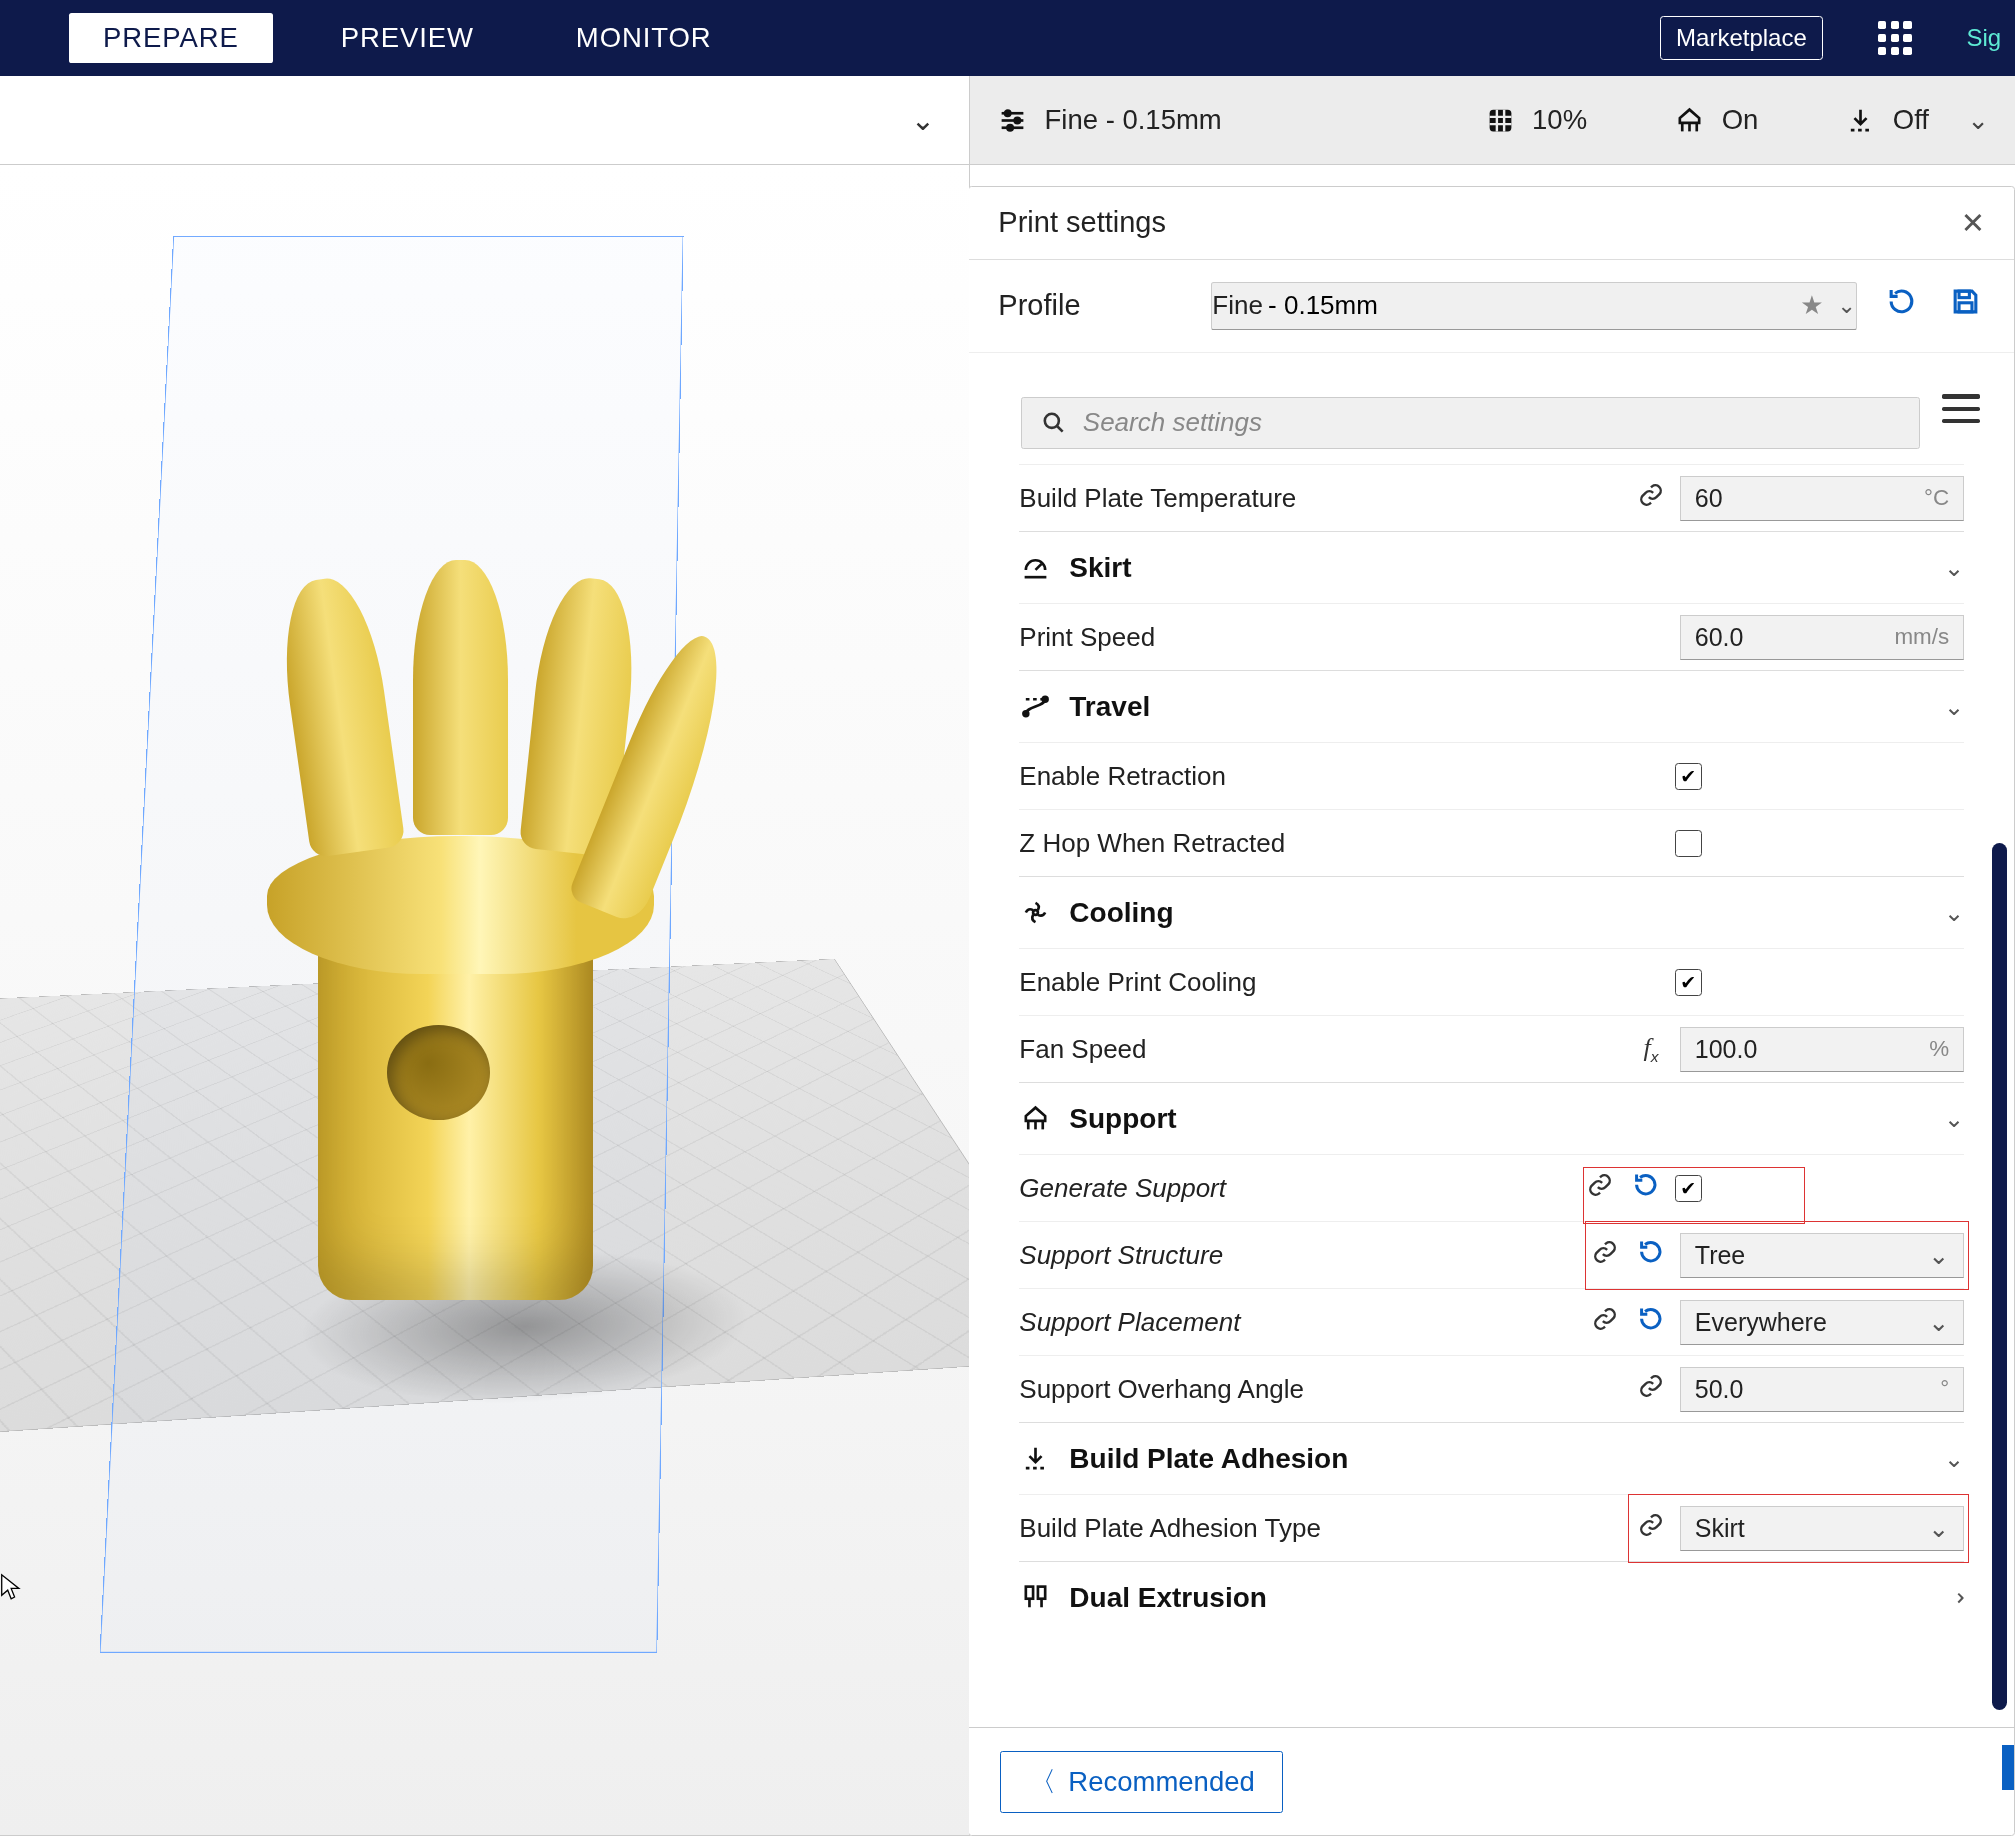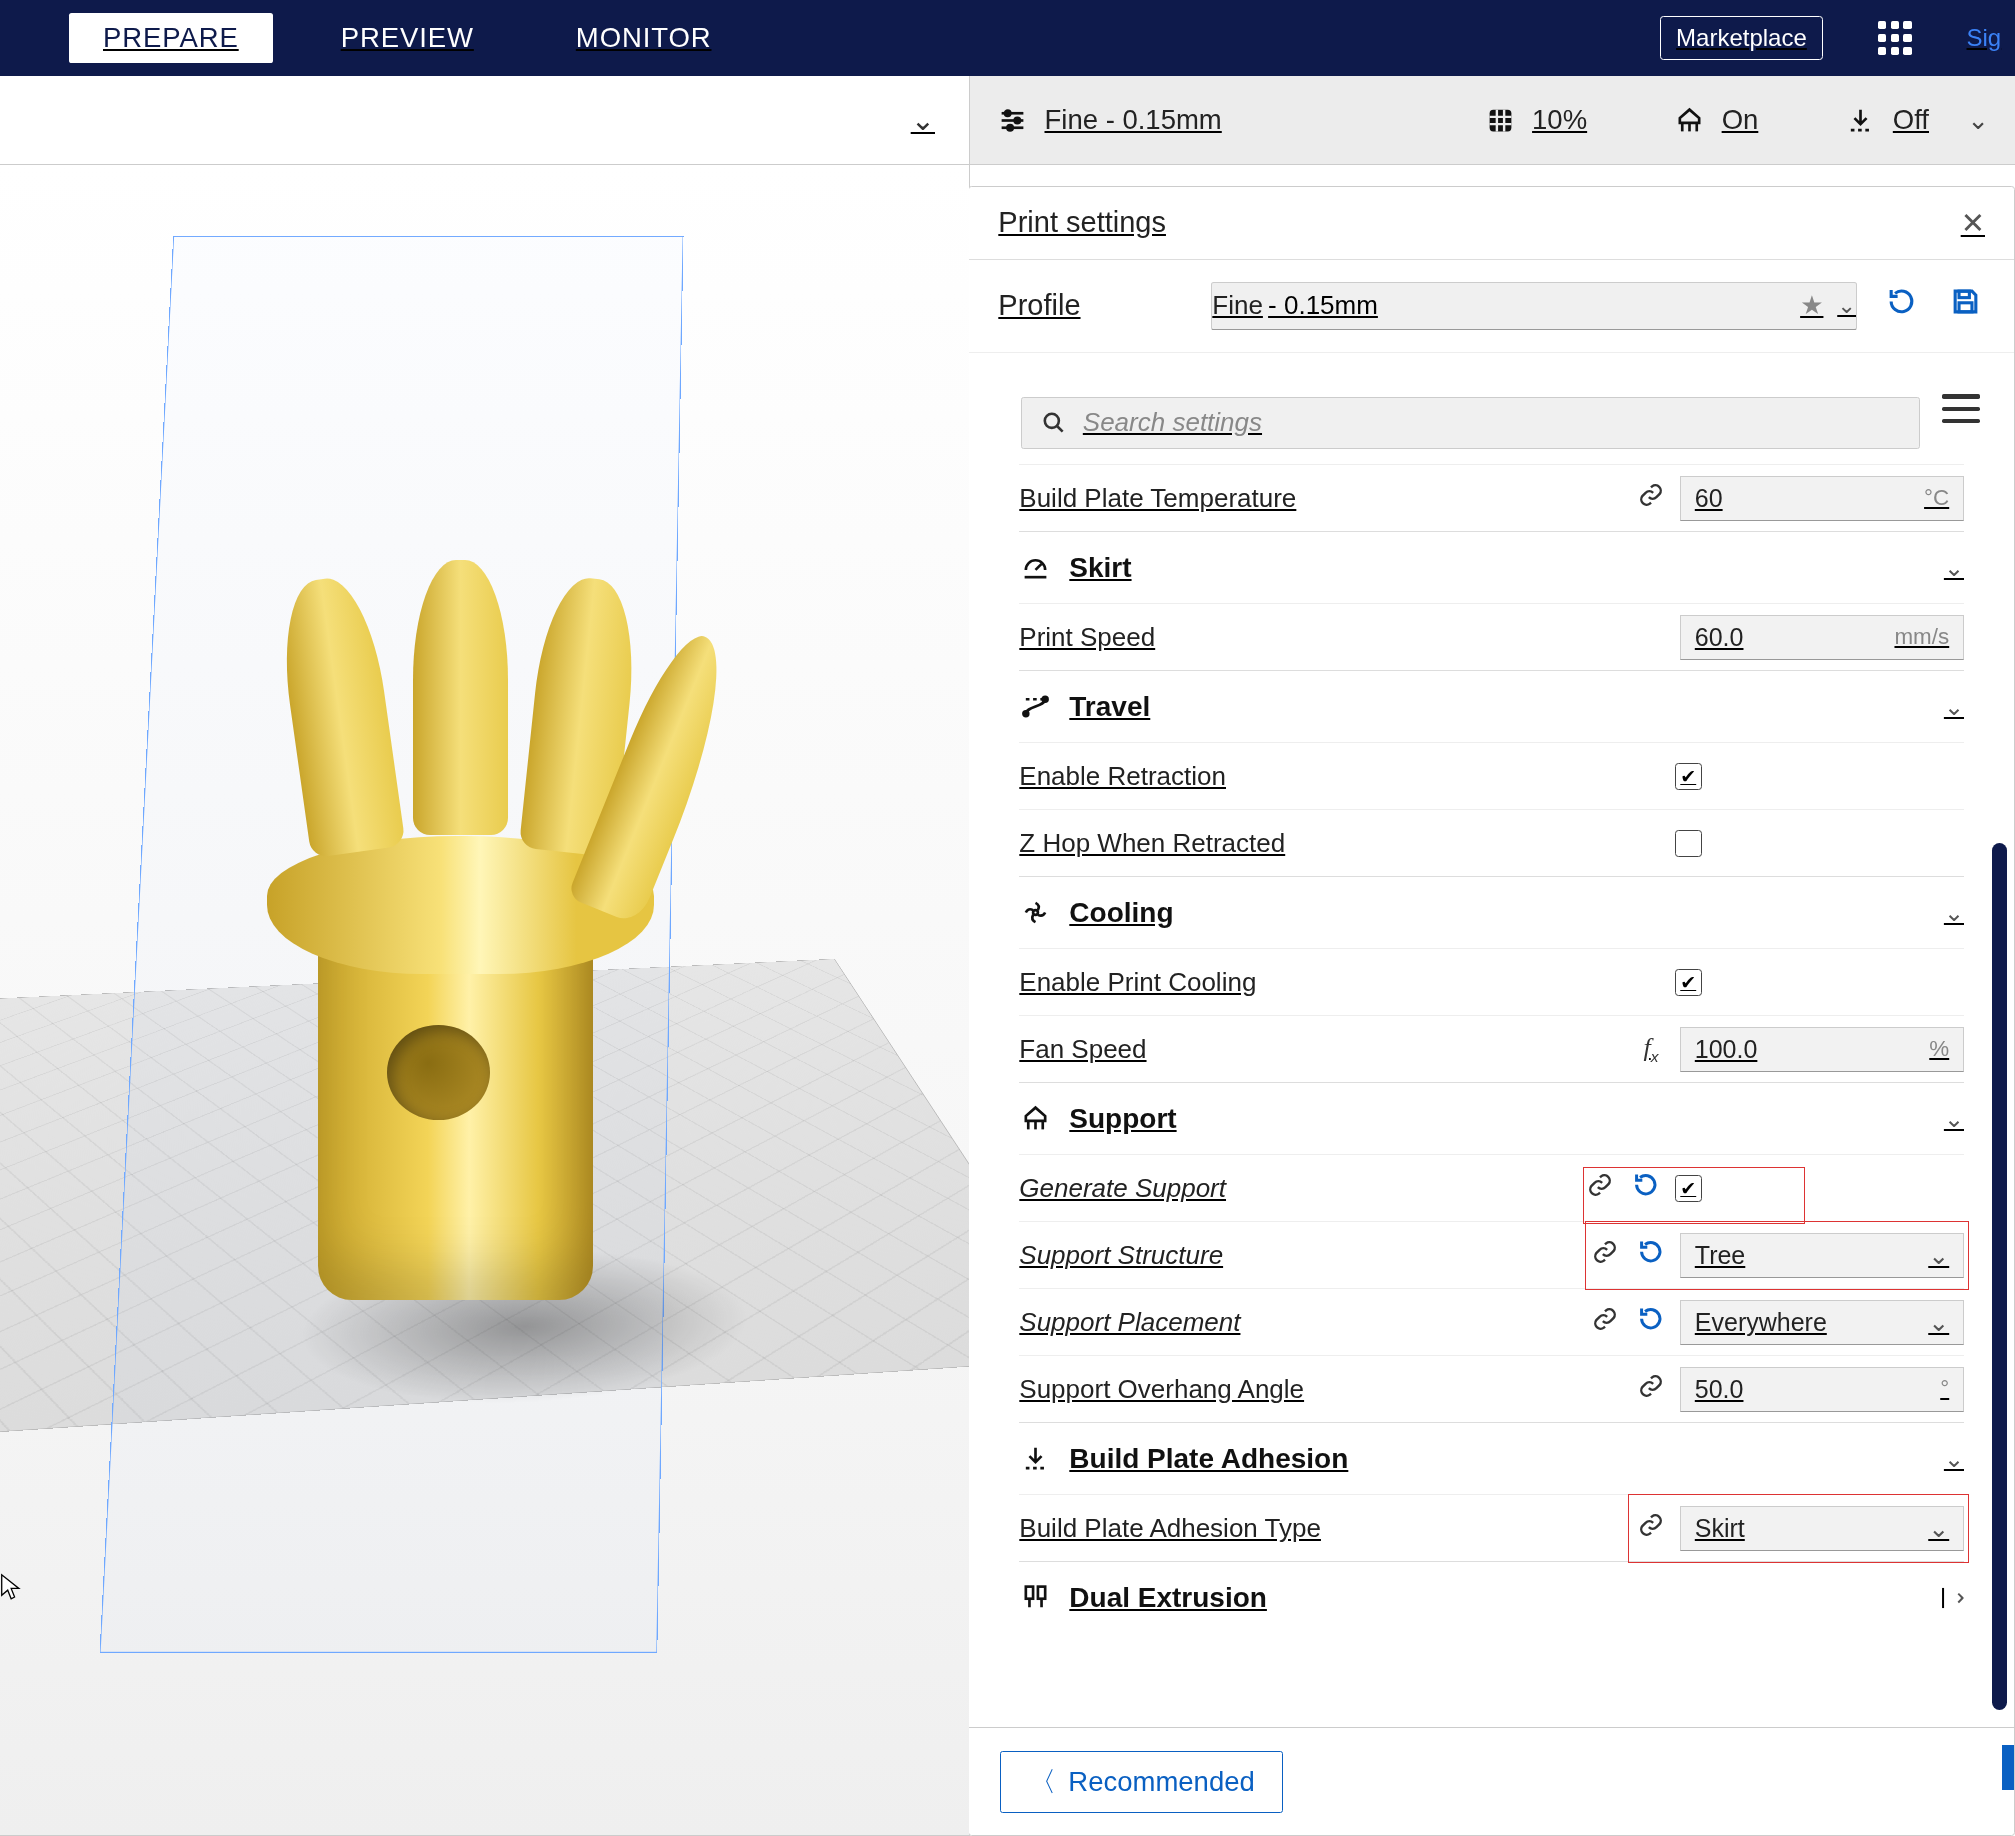--- a/index.html
+++ b/index.html
@@ -7,21 +7,21 @@
   .app { display: flex; flex-direction: column; width: 2015px; height: 1836px; transform-origin: top left; }
 
   
   .topnav { background: #0e1a4b; height: 76px; display: flex; align-items: center; padding: 0 13.8px 0 69px; gap: 34px; }
   .nav-btn { font-size: 27.5px; letter-spacing: 0.9px; color: #fff; padding: 8.6px 34px; border-radius: 2.6px; cursor: pointer; }
   .nav-btn.active { background: #fff; color: #0e1a4b; font-weight: 500; }
   .nav-spacer { flex: 1; }
   .marketplace { border: 0.9px solid #fff; color: #fff; padding: 6.9px 15.5px; font-size: 24px; border-radius: 3.4px; margin-right: 20.6px; }
   .apps-icon { width: 34px; height: 34px; display:grid; grid-template-columns:repeat(3,1fr); grid-template-rows:repeat(3,1fr); gap:4.3px; margin-right:20.6px;}
   .apps-icon span { background:#fff; border-radius:1.7px;}
-  .signin { color:#3b82f6; font-size:24px; }
+  .signin { color:#5eead4; font-size:24px; }
 
   
   .mainrow { display:flex; flex:1; overflow:hidden; }
   .leftcol { flex:1; display:flex; flex-direction:column; border-bottom:0.9px solid #ccc; position:relative; }
   .printer-row { height: 89px; border-bottom:0.9px solid #ccc; display:flex; align-items:center; justify-content:flex-end; padding-right:34px; }
   .chev { font-size:29px; color:#333; }
 
   .summary { height:89px; background:#ececec; border-bottom:0.9px solid #ccc; display:flex; align-items:center; padding:0 26px; gap: 34px; font-size:27.5px; color:#222; position:relative;}
   .summ-item { display:flex; align-items:center; gap:15.5px; }
   .summ-spacer { flex:1; }
@@ -133,21 +133,21 @@
   .rec-btn { border:1.7px solid #0a60c2; color:#0a60c2; font-size:27.5px; padding:12px 27.5px; display:inline-flex; align-items:center; gap:12px; border-radius:2.6px; background:#fff;}
 
   .rt-blue{ position:absolute; right:0; bottom:45px; width:12px; height:45px; background:#0a60c2;}
 
   svg.ic-s{ width:29px; height:29px; }
   .sec-ic{ width:33px; height:33px; display:inline-flex; align-items:center; justify-content:center;}
 </style>
 </head>
 <body>
 
-<div class="app" style="transform: scale(1); text-decoration: underline;">
+<div class="app" style="transform: scale(1);">
 
   <div class="topnav">
     <div class="nav-btn active">PREPARE</div>
     <div class="nav-btn">PREVIEW</div>
     <div class="nav-btn">MONITOR</div>
     <div class="nav-spacer"></div>
     <div class="marketplace">Marketplace</div>
     <div class="apps-icon">
       <span></span>
         <span></span>

